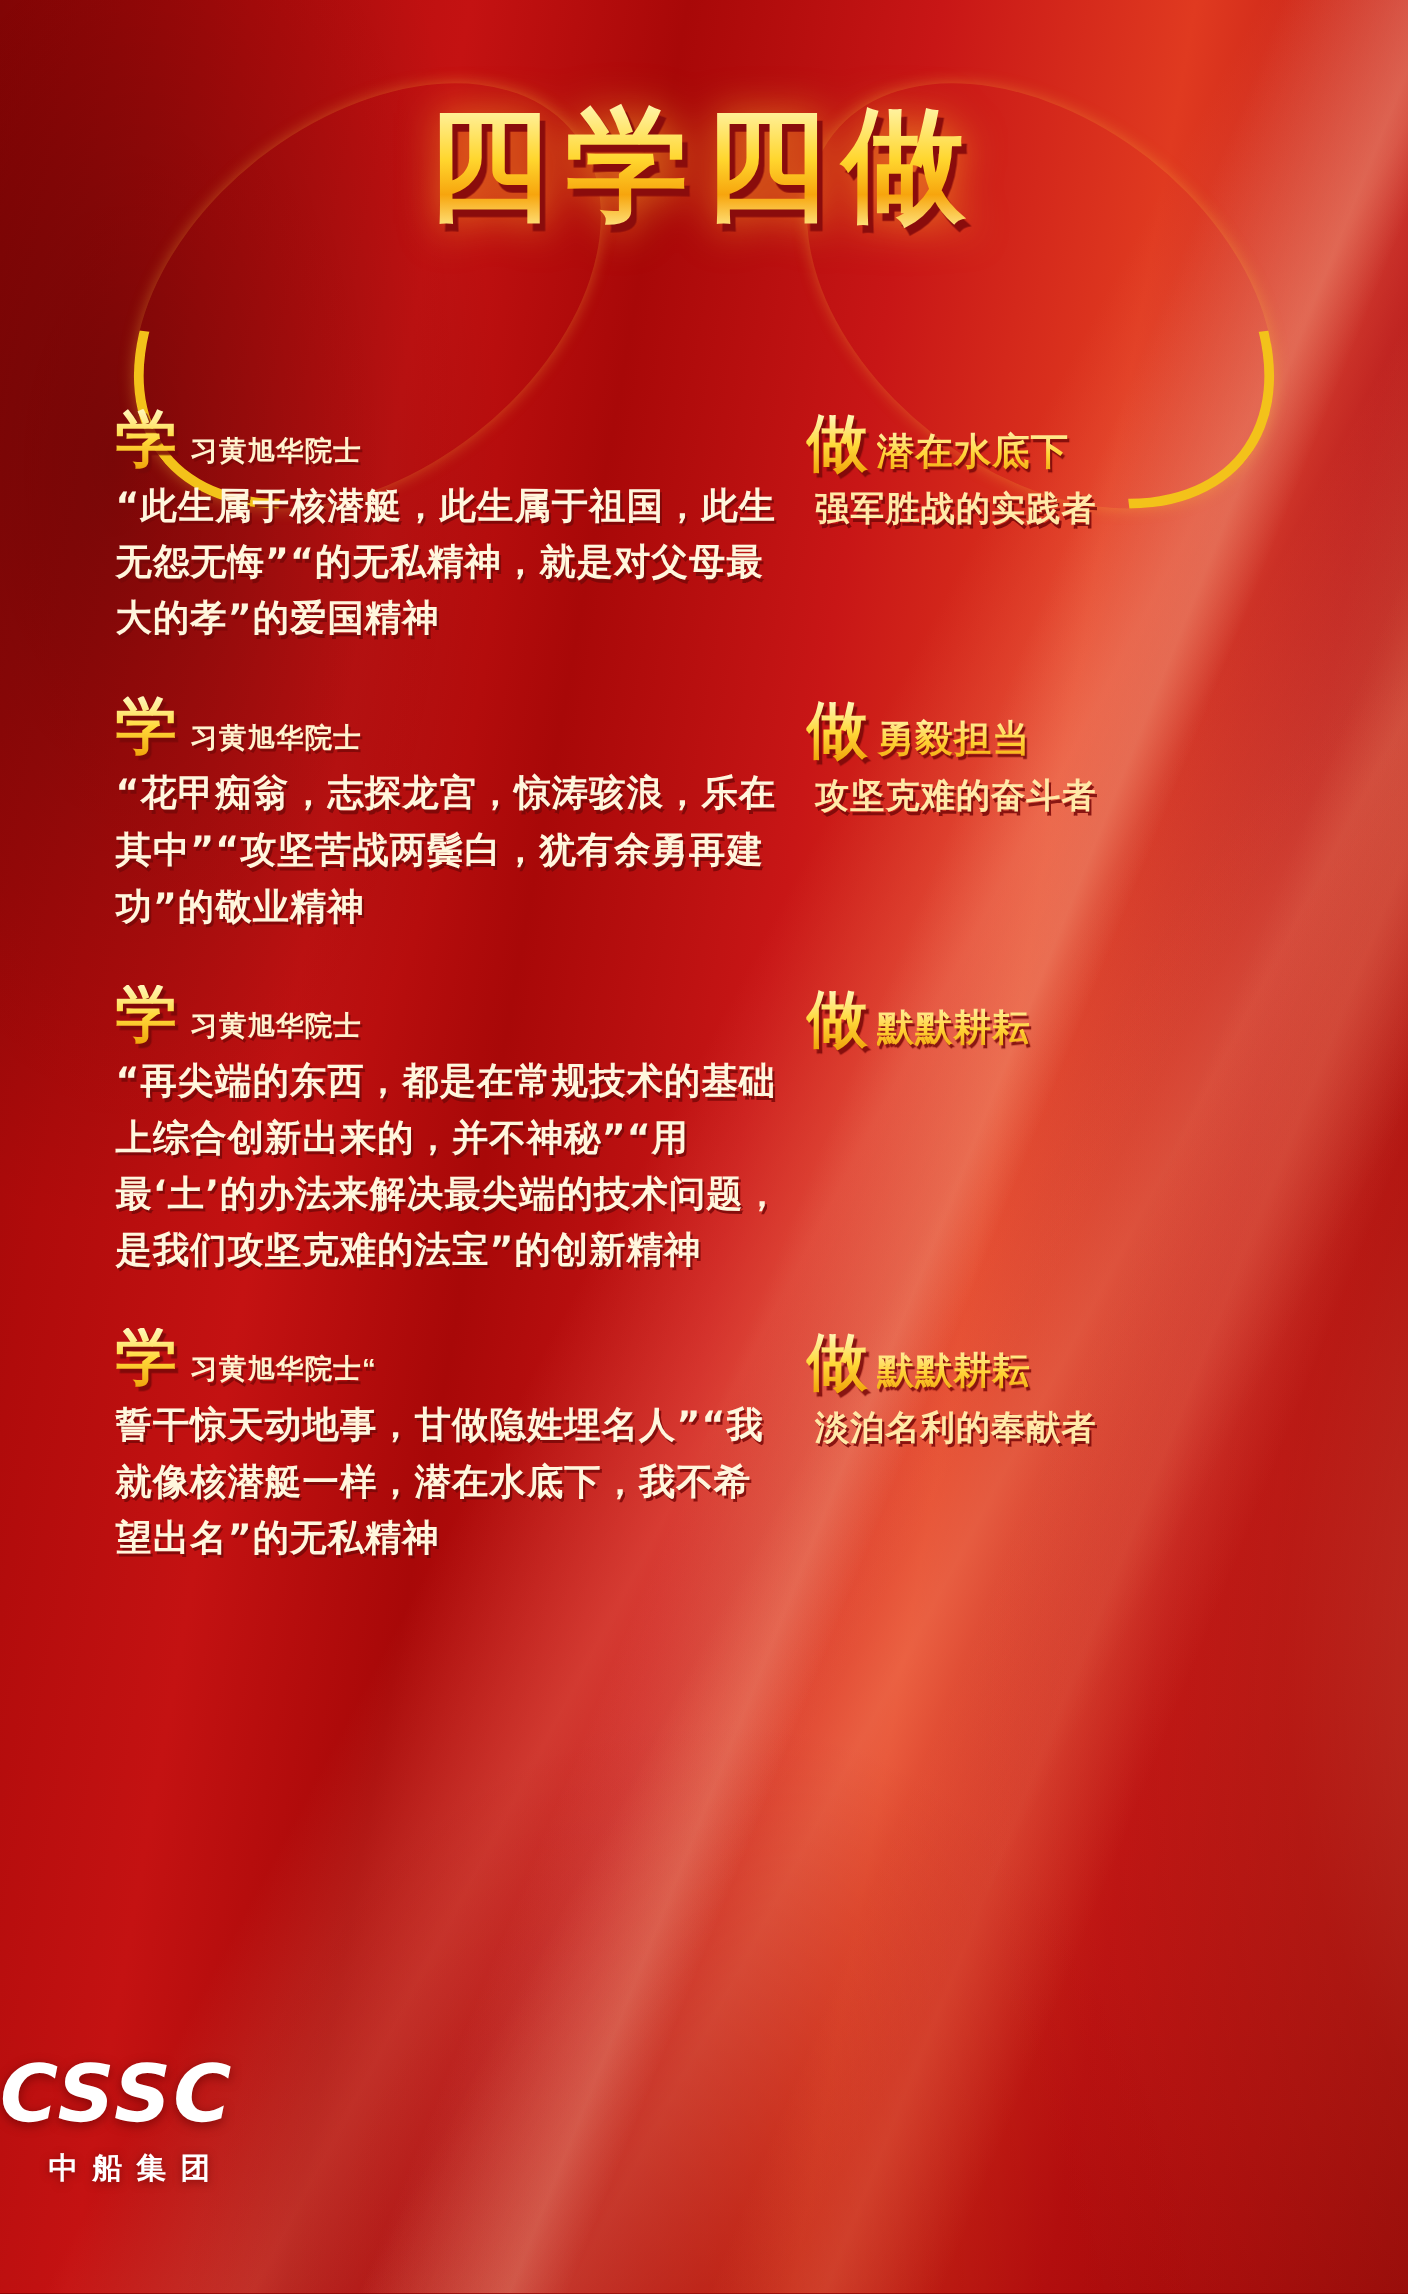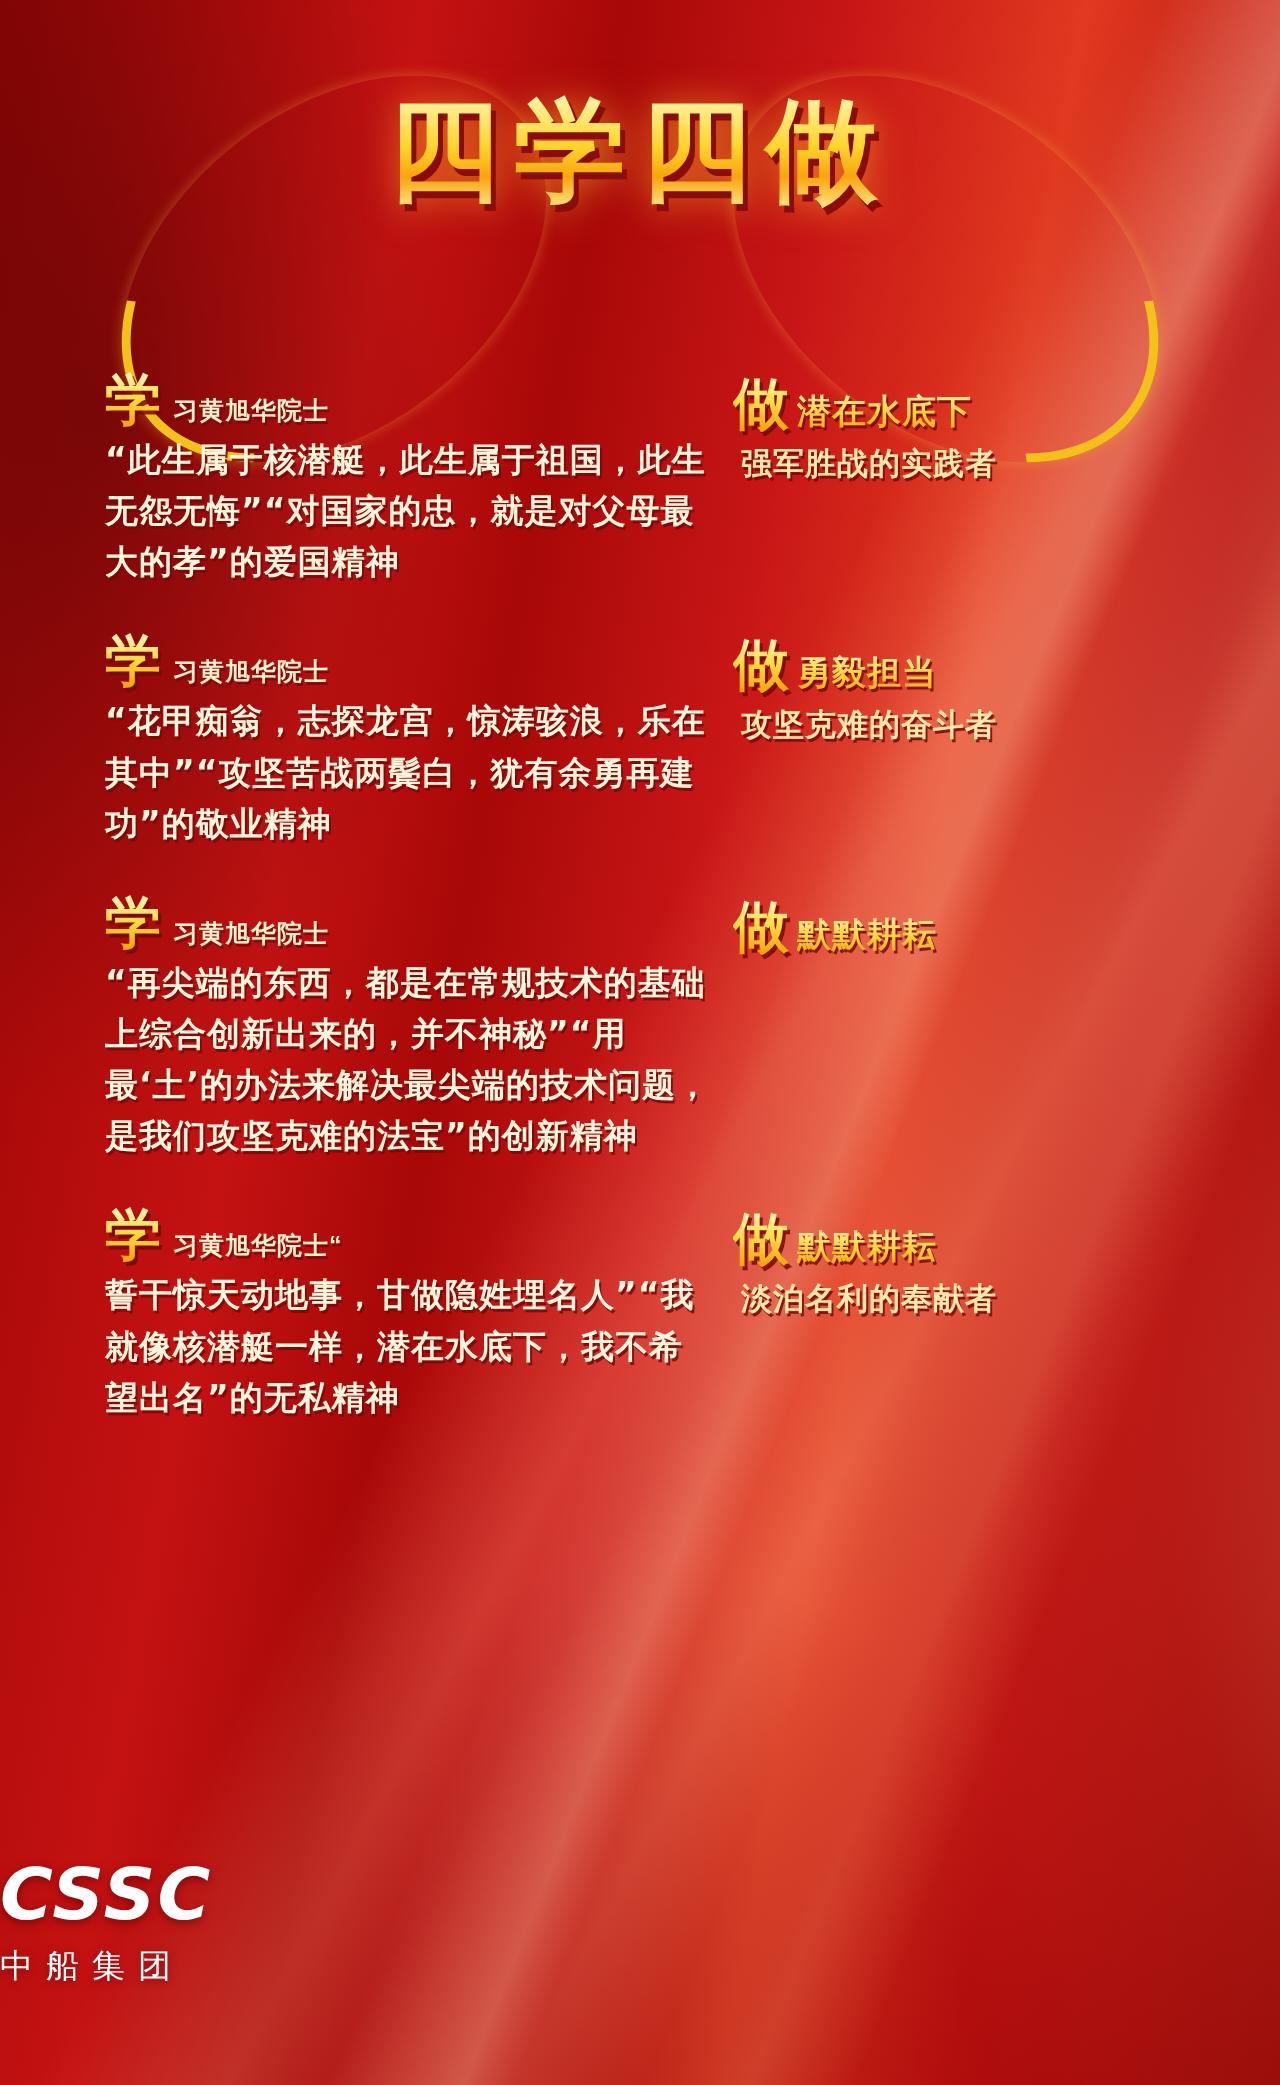--- a/index.html
+++ b/index.html
@@ -186,25 +186,26 @@
     font-weight: bold;
     font-style: italic;
     font-size: 72px;
     letter-spacing: 2px;
     color: #ffffff;
     text-shadow: 0 3px 10px rgba(90,0,0,0.6);
   }
   .logo-sub {
     margin-top: 8px;
     font-family: "DejaVu Sans", "Liberation Sans", sans-serif;
-    font-weight: normal;
-    font-size: 33px;
+    font-weight: bold;
+    font-size: 27px;
     letter-spacing: 13px;
     color: #ffffff;
     text-shadow: 0 2px 8px rgba(90,0,0,0.6);
+    padding-left: 44px;
   }
 </style>
 </head>
 <body>
 
 <div class="poster">
   <div class="silk"></div>
 
   <div class="arc left"></div>
   <div class="arc right"></div>
@@ -214,21 +215,21 @@
   </div>
 
   <div class="content">
 
     <div class="section">
       <div class="col-left">
         <div class="lead-row">
           <span class="big-char">学</span>
           <span class="lead-text">习黄旭华院士</span>
         </div>
-        <div class="quote">“此生属于核潜艇，此生属于祖国，此生无怨无悔”“对国家的忠，就是对父母最大的孝”的爱国精神</div>
+        <div class="quote">“此生属于核潜艇，此生属于祖国，此生无怨无悔”“的无私精神，就是对父母最大的孝”的爱国精神</div>
       </div>
       <div class="col-right">
         <div class="right-head">
           <span class="big-char">做</span>
           <span class="right-title">潜在水底下</span>
         </div>
         <div class="right-sub">强军胜战的实践者</div>
       </div>
     </div>
 

